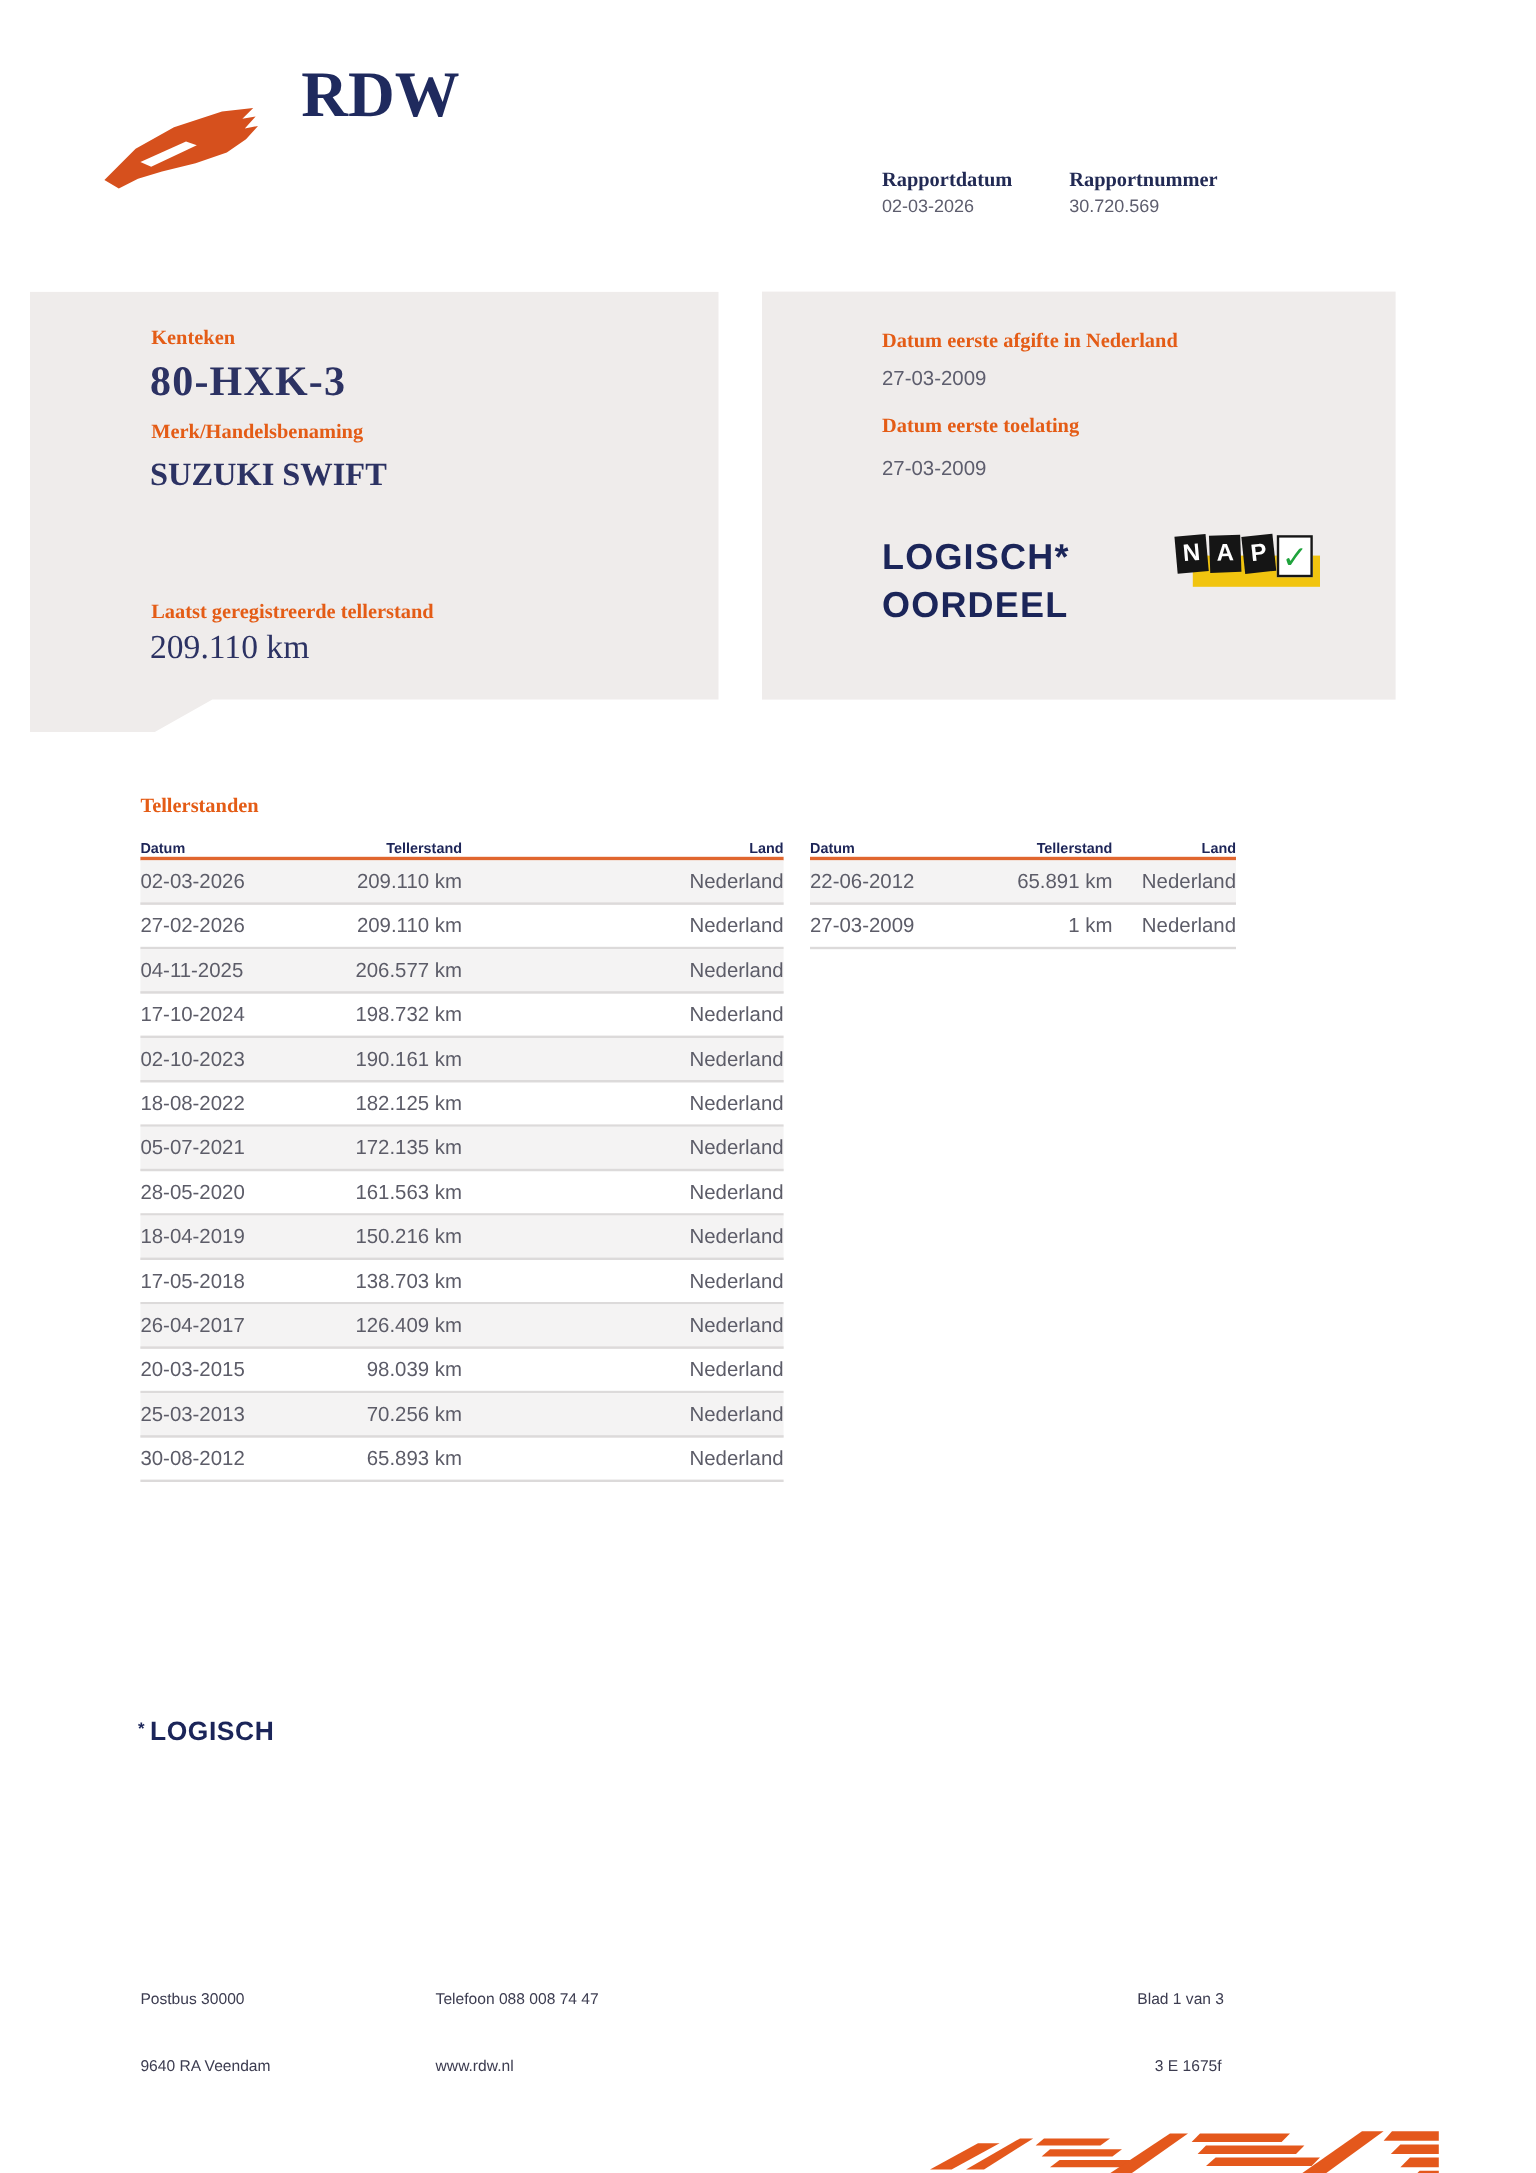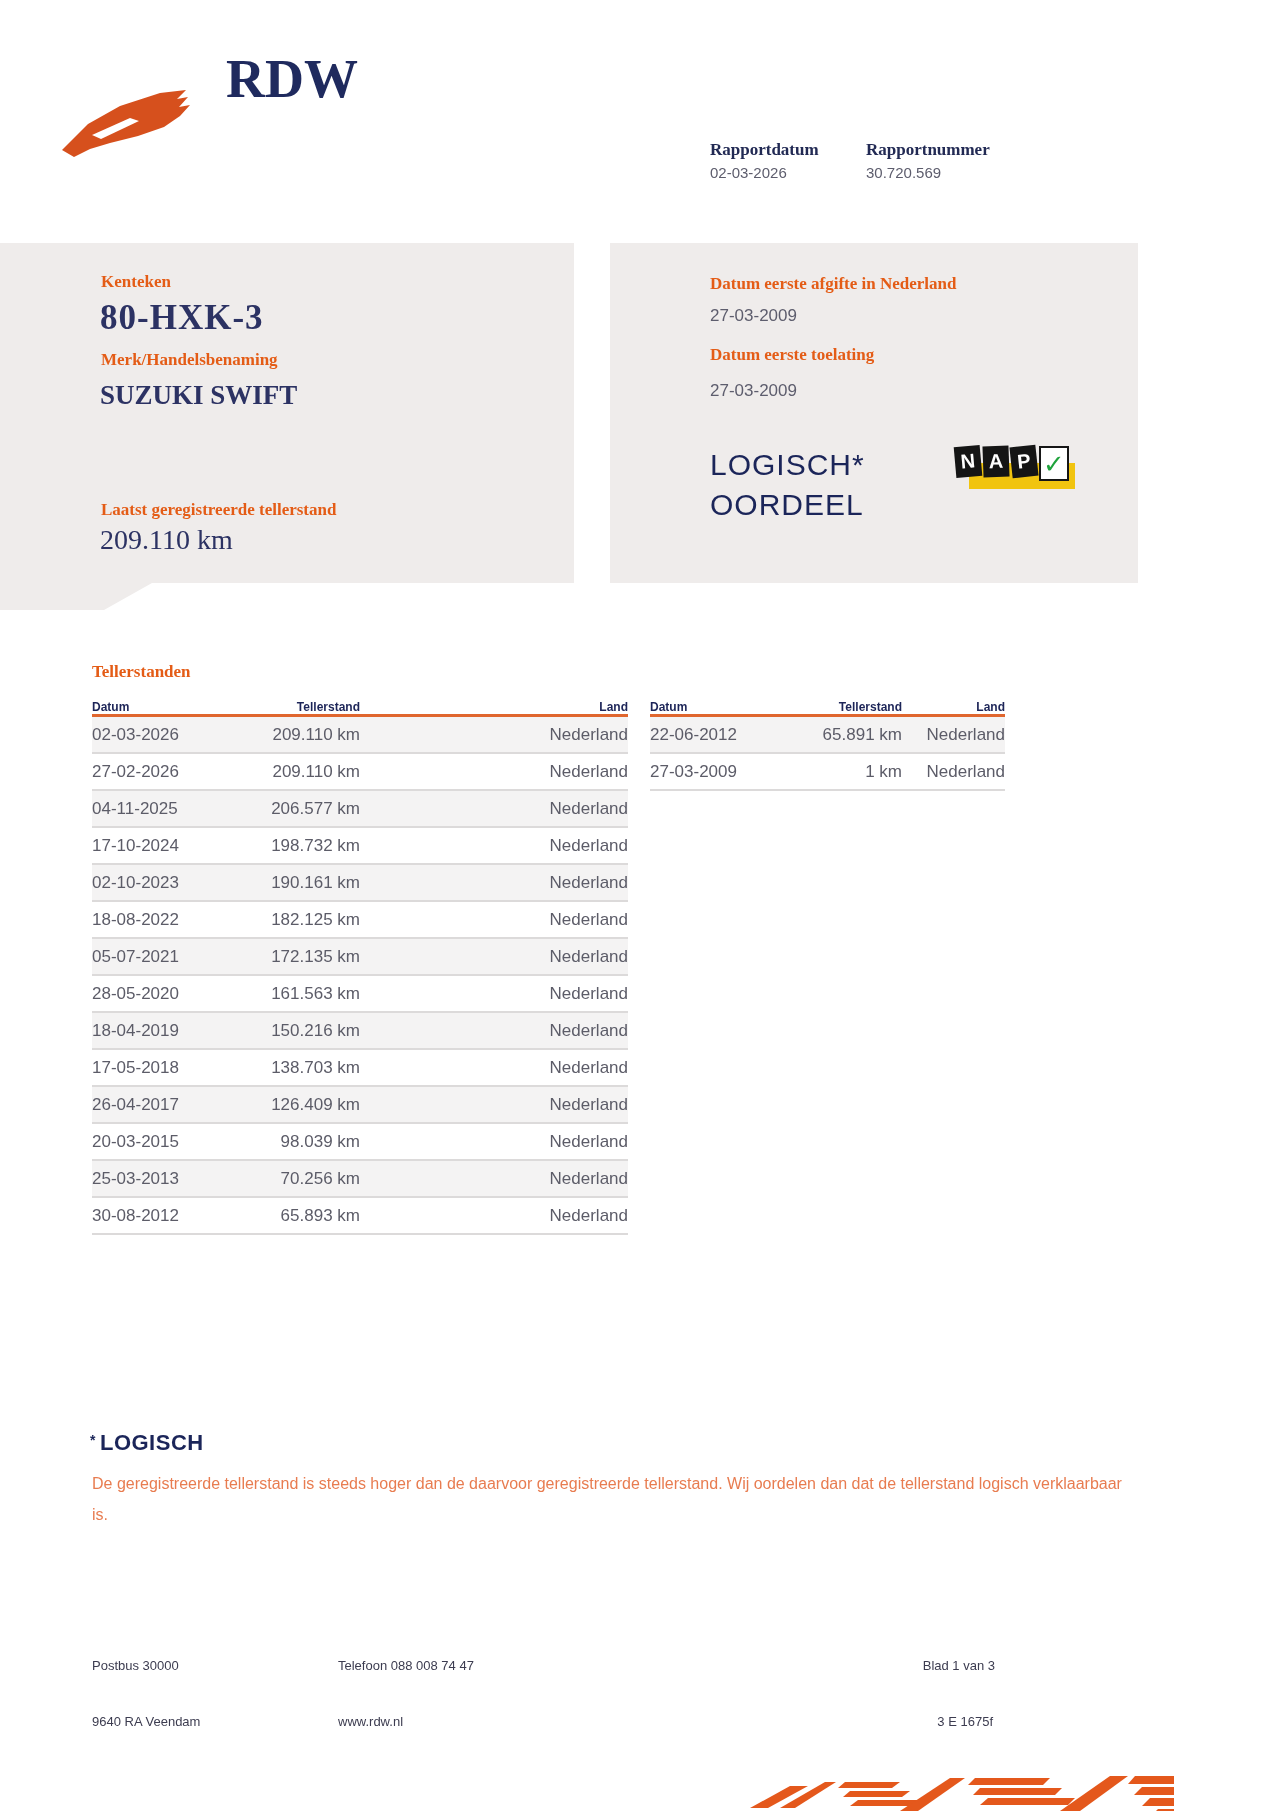--- a/index.html
+++ b/index.html
@@ -1,35 +1,35 @@
 <!DOCTYPE html>
 <html><head>
 <meta charset="utf-8">
 <style>
   html,body{margin:0;padding:0;background:#ffffff;}
   #page{position:relative;width:1174px;height:1811px;background:#ffffff;overflow:hidden;
-        font-family:"Liberation Sans","DejaVu Sans",sans-serif;}
+        font-family:"Liberation Sans","DejaVu Sans",sans-serif;margin-left:25px;}
   .serif{font-family:"Liberation Serif","DejaVu Serif",serif;}
   .abs{position:absolute;}
 
   
   .rdw-word{left:226px;top:48px;font-size:54px;font-weight:bold;color:#1f2a5e;letter-spacing:0px;}
   .doc-title{left:710px;top:58px;font-size:34px;font-weight:bold;color:#e7682c;letter-spacing:1px;}
   .hlabel{font-size:17px;font-weight:bold;color:#222a54;}
   .hvalue{font-size:15px;color:#5d5d6d;}
 
   
   .panel{background:#efeceb;}
   #panel-left{left:0;top:243px;width:574px;height:367px;
       clip-path:polygon(0 0,574px 0,574px 340px,152px 340px,104px 367px,0 367px);}
   #panel-right{left:610px;top:243px;width:528px;height:340px;}
   .olabel{font-size:17px;font-weight:bold;color:#e45c16;}
   .bigval{color:#2c3263;font-weight:bold;}
   .grayval{font-size:17px;color:#5d5d6d;}
-  .oordeel{font-size:30px;font-weight:normal;color:#1b2559;letter-spacing:1px;}
+  .oordeel{font-size:30px;font-weight:bold;color:#1b2559;letter-spacing:1px;}
 
   
   #nap{left:953px;top:441px;width:124px;height:54px;}
   #nap .bar{position:absolute;left:16px;top:22px;width:106px;height:26px;background:#f1c40f;}
   #nap .tile{position:absolute;top:5px;width:26px;height:31px;display:flex;align-items:center;justify-content:center;
       font-weight:bold;font-size:20px;}
   #nap .black{background:#151515;color:#ffffff;}
   #nap .check{background:#ffffff;border:2px solid #161616;color:#1fa33c;font-size:26px;line-height:1;}
 
   
@@ -199,21 +199,20 @@
         </div>
         <div class="trow">
           <div class="c c1">27-03-2009</div>
           <div class="c c2">1 km</div>
           <div class="c c3">Nederland</div>
         </div>
       </div>
   </div>
 
   <div class="abs j-head"><span class="star">*</span><span>LOGISCH</span></div>
-  <div class="abs j-text">De geregistreerde tellerstand is steeds hoger dan de daarvoor geregistreerde tellerstand. Wij oordelen dan dat de tellerstand logisch verklaarbaar is.</div>
 
   <div class="abs foot" style="left:92px;top:1658px;">Postbus 30000</div>
   <div class="abs foot" style="left:338px;top:1658px;">Telefoon 088 008 74 47</div>
   <div class="abs foot foot-right" style="left:795px;top:1658px;">Blad 1 van 3</div>
   <div class="abs foot" style="left:92px;top:1714px;">9640 RA Veendam</div>
   <div class="abs foot" style="left:338px;top:1714px;">www.rdw.nl</div>
   <div class="abs foot foot-right" style="left:793px;top:1714px;">3 E 1675f</div>
 
   <div class="abs" style="left:750px;top:1768px;width:510px;height:43px;">
     <svg width="510" height="43" viewBox="0 0 510 43">

